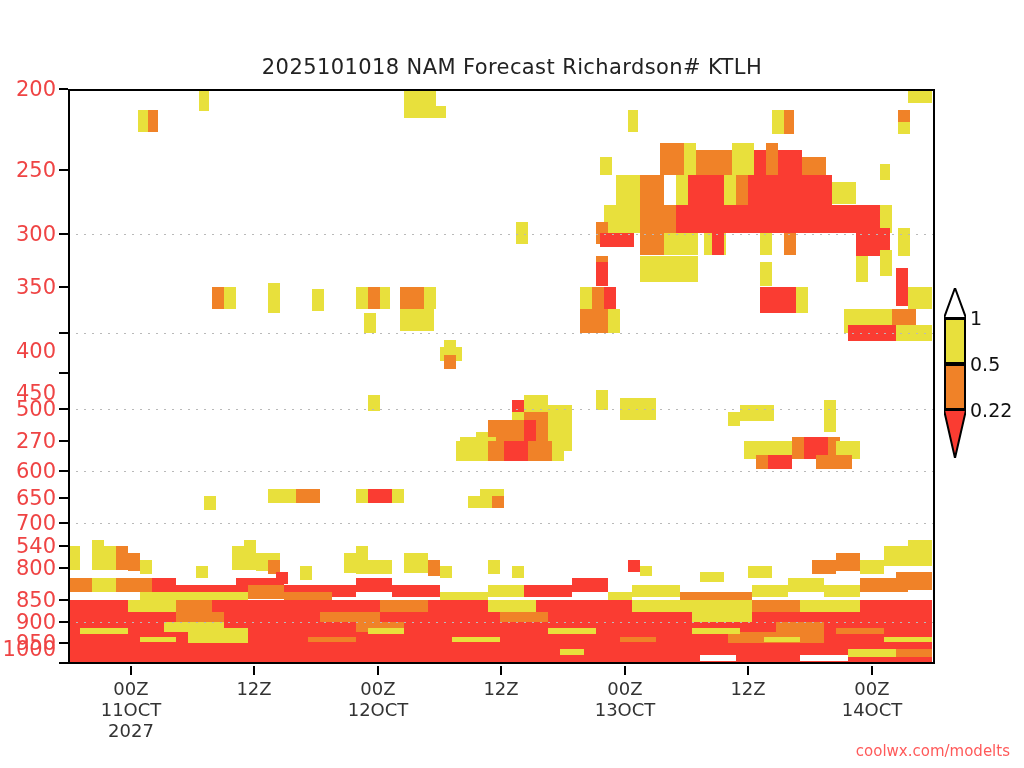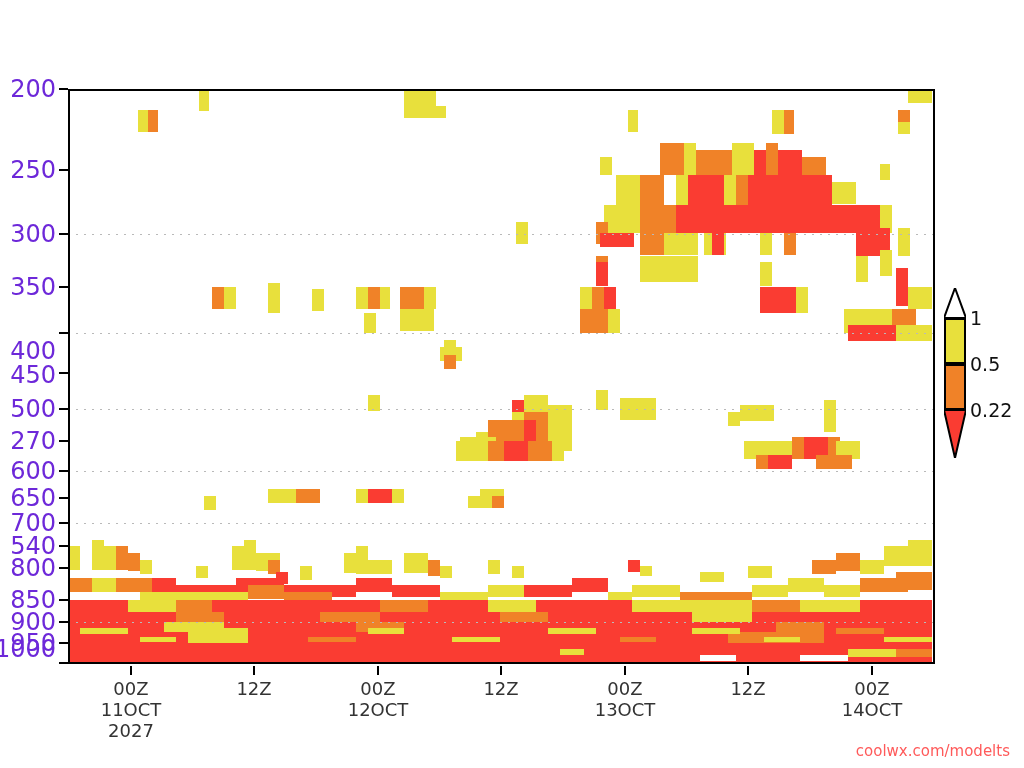--- a/index.html
+++ b/index.html
@@ -17,21 +17,21 @@
 
   .cell{position:absolute;}
 
   .gridline{position:absolute;left:0;width:867px;height:1px;
             background-image:linear-gradient(to right,#b9b9b9 0 2px,transparent 2px 8px);
             background-size:8px 1px;}
 
   .ground{position:absolute;background:#a0522d;}
 
   .ytick{position:absolute;right:0;width:9px;height:2px;background:#000;}
-  .ylab{position:absolute;right:12px;font-size:24px;color:#6d28d9;
+  .ylab{position:absolute;right:12px;font-size:21px;color:#ef4444;
         transform:translateY(-50%);white-space:nowrap;}
   .yaxis-zone{position:absolute;left:0;top:0;width:68px;height:768px;}
 
   .xtick{position:absolute;top:0;width:2px;height:9px;background:#000;}
   .xlab{position:absolute;top:12px;transform:translateX(-50%);text-align:center;
         font-size:18px;color:#333;line-height:21px;white-space:nowrap;}
   .xaxis-zone{position:absolute;left:68px;top:666px;width:867px;height:100px;}
 
   .xtitle{position:absolute;left:0;top:728px;width:1024px;text-align:center;
           font-size:25px;color:#111;}
@@ -42,20 +42,21 @@
   .cseg{position:absolute;left:0;width:22px;border:2px solid #000;box-sizing:border-box;}
   .carrow{position:absolute;left:0;width:0;height:0;}
   .clab{position:absolute;left:26px;font-size:19px;color:#111;transform:translateY(-50%);
         white-space:nowrap;}
 </style>
 </head>
 <body>
 
 <div id="stage">
 
+  <div class="title">2025101018 NAM Forecast Richardson# KTLH</div>
 
   <div class="plot" id="plot">
       <div class="cell" style="left: 131px; top: 0px; width: 10px; height: 22px; background: rgb(232, 224, 60);"></div>
       <div class="cell" style="left: 80px; top: 21px; width: 10px; height: 22px; background: rgb(240, 130, 40);"></div>
       <div class="cell" style="left: 70px; top: 21px; width: 10px; height: 22px; background: rgb(232, 224, 60);"></div>
       <div class="cell" style="left: 336px; top: 0px; width: 32px; height: 17px; background: rgb(232, 224, 60);"></div>
       <div class="cell" style="left: 336px; top: 17px; width: 42px; height: 12px; background: rgb(232, 224, 60);"></div>
       <div class="cell" style="left: 840px; top: 0px; width: 24px; height: 14px; background: rgb(232, 224, 60);"></div>
       <div class="cell" style="left: 560px; top: 21px; width: 10px; height: 22px; background: rgb(232, 224, 60);"></div>
       <div class="cell" style="left: 704px; top: 21px; width: 22px; height: 24px; background: rgb(232, 224, 60);"></div>
@@ -310,21 +311,21 @@
       <div class="ylab" style="top: 89px;">200</div>
       <div class="ytick" style="top: 169px;"></div>
       <div class="ylab" style="top: 170px;">250</div>
       <div class="ytick" style="top: 233px;"></div>
       <div class="ylab" style="top: 234px;">300</div>
       <div class="ytick" style="top: 286px;"></div>
       <div class="ylab" style="top: 287px;">350</div>
       <div class="ytick" style="top: 332px;"></div>
       <div class="ylab" style="top: 351px;">400</div>
       <div class="ytick" style="top: 372px;"></div>
-      <div class="ylab" style="top: 375px;">450</div>
+      <div class="ylab" style="top: 393px;">450</div>
       <div class="ytick" style="top: 408px;"></div>
       <div class="ylab" style="top: 409px;">500</div>
       <div class="ytick" style="top: 440px;"></div>
       <div class="ylab" style="top: 441px;">270</div>
       <div class="ytick" style="top: 470px;"></div>
       <div class="ylab" style="top: 471px;">600</div>
       <div class="ytick" style="top: 497px;"></div>
       <div class="ylab" style="top: 498px;">650</div>
       <div class="ytick" style="top: 522px;"></div>
       <div class="ylab" style="top: 523px;">700</div>

